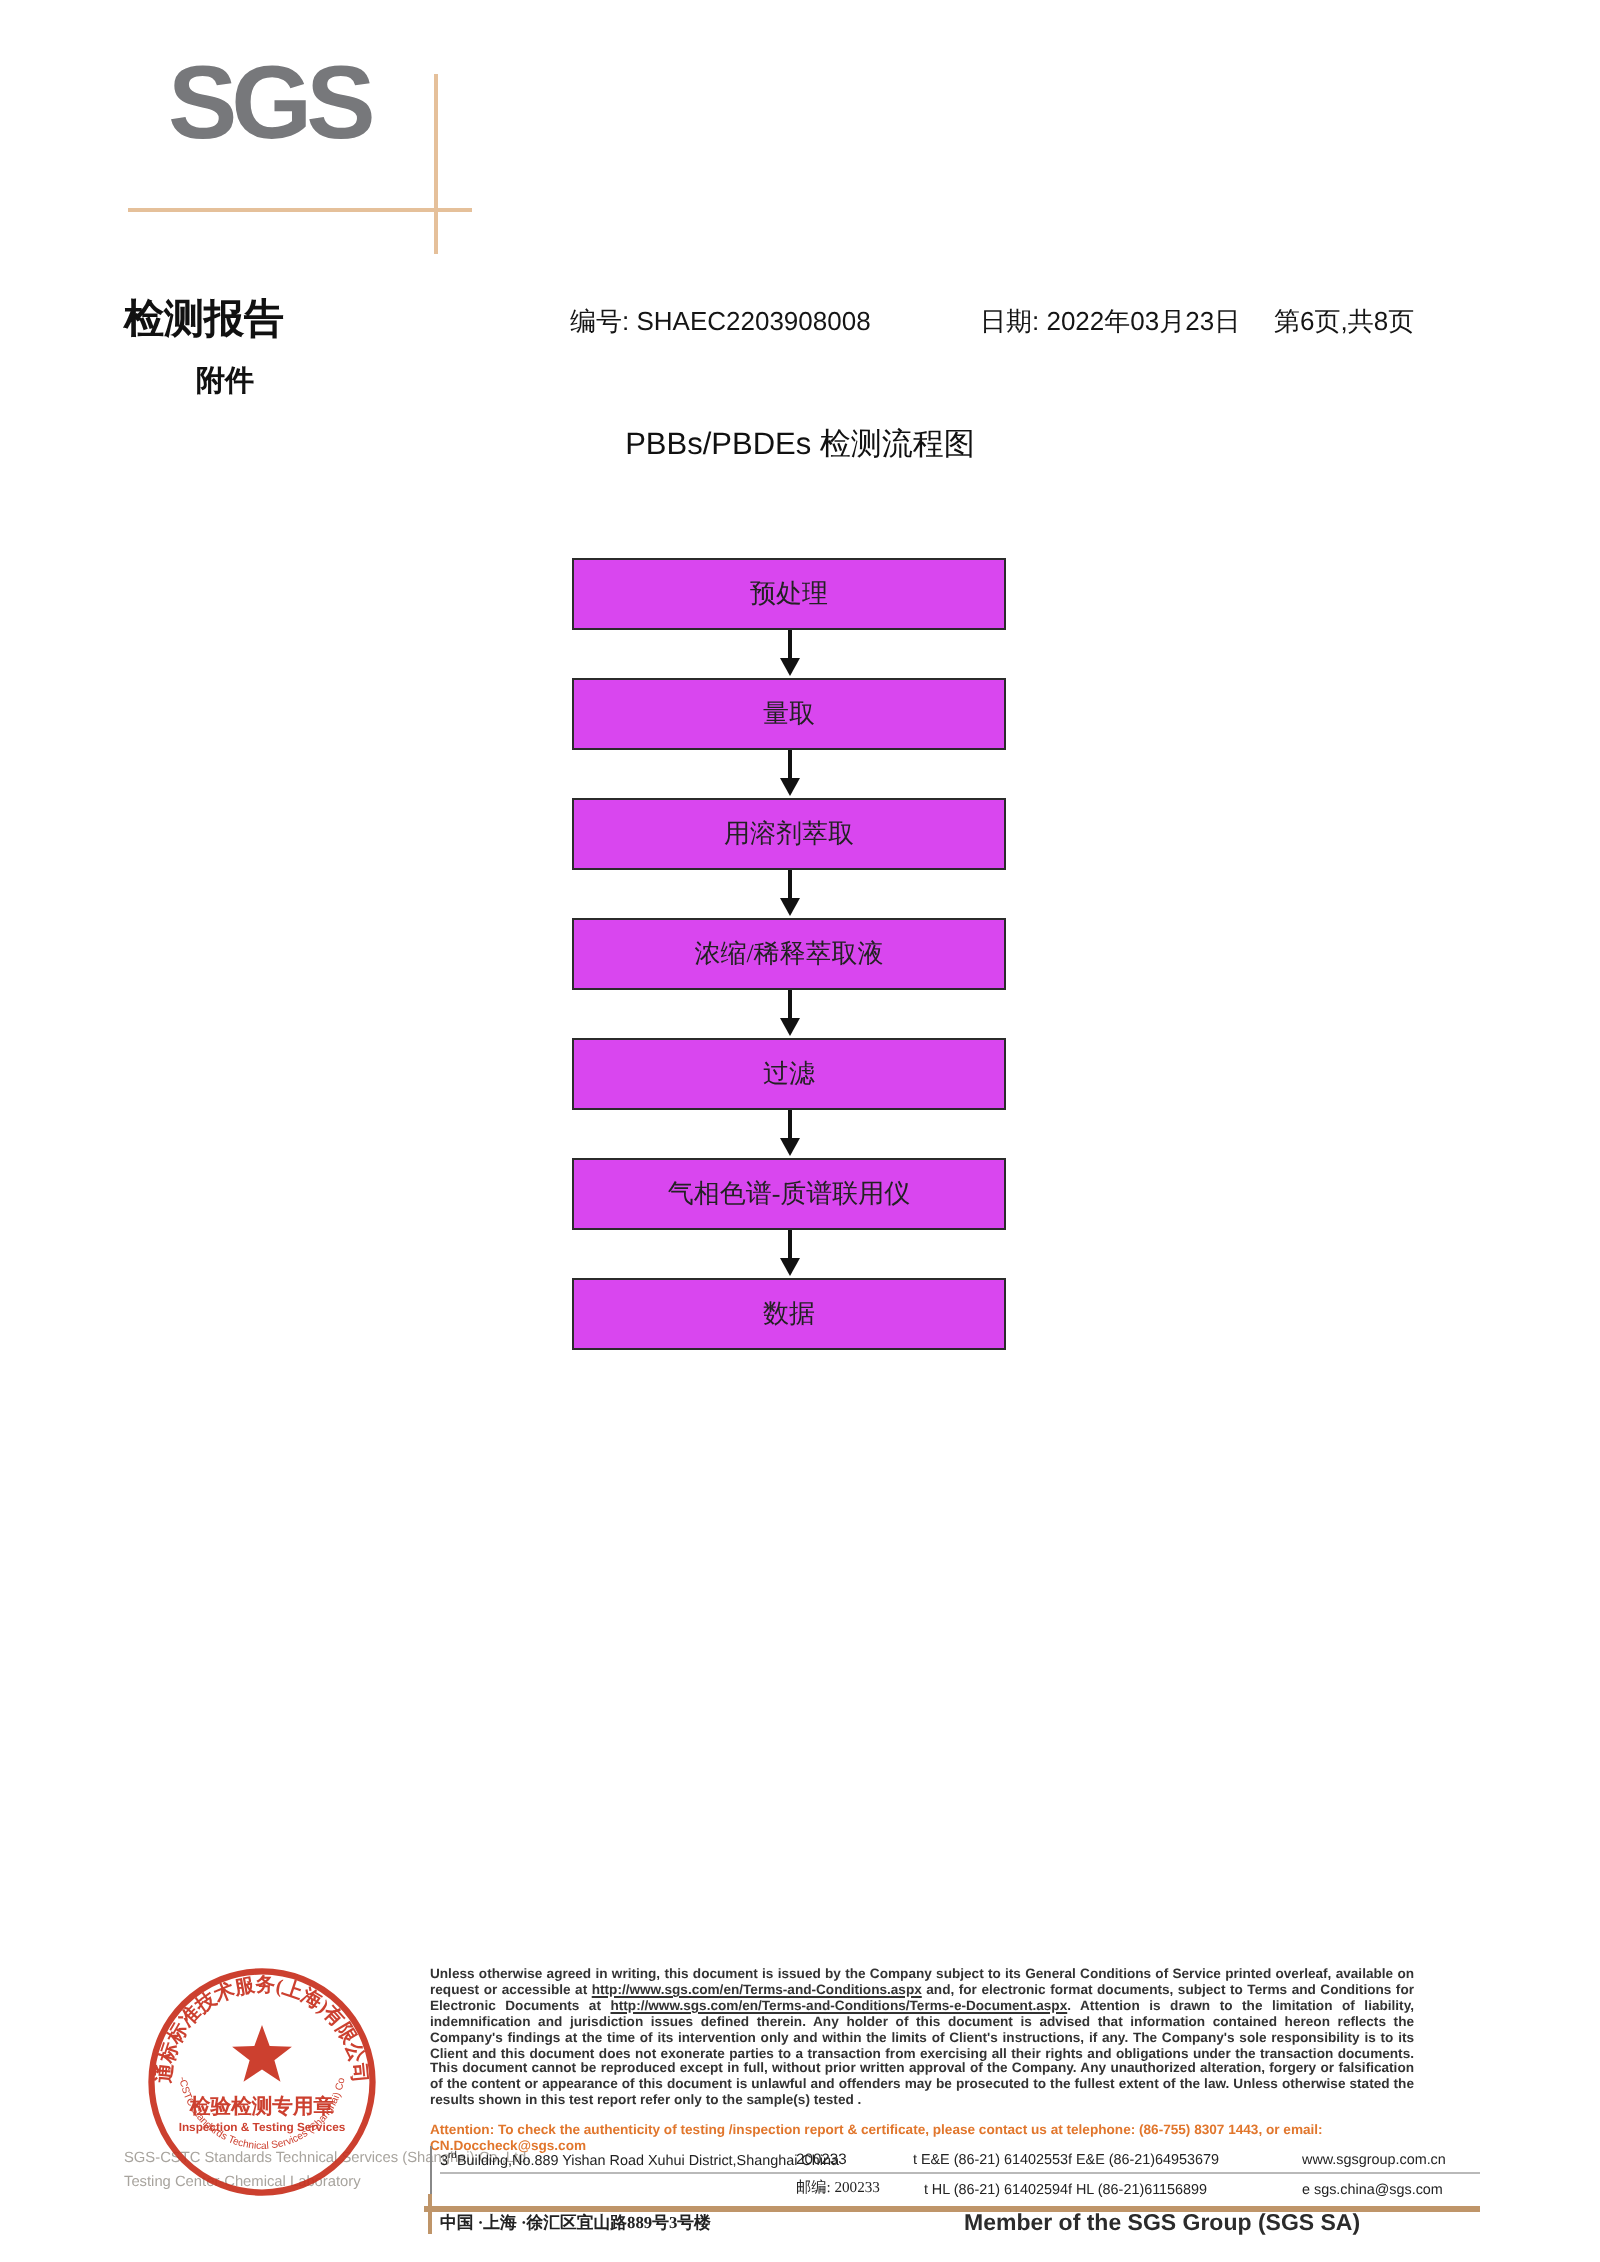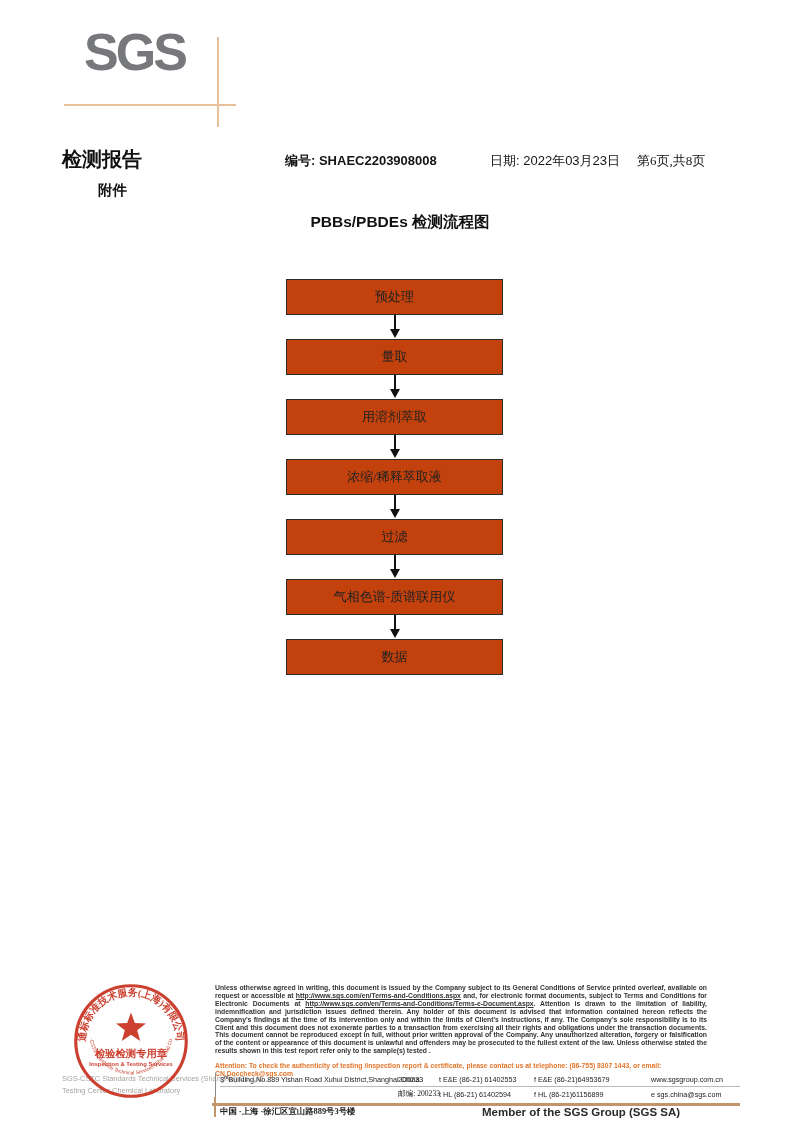--- a/index.html
+++ b/index.html
@@ -9,30 +9,30 @@
 
   
   .logo-text { position:absolute; left:84px; top:22px; font-size:52px; font-weight:bold;
                letter-spacing:-3px; color:#77787b; font-family:"Liberation Sans", sans-serif; }
   .logo-hline { position:absolute; left:64px; top:104px; width:172px; height:2px; background:#e5c09a; }
   .logo-vline { position:absolute; left:217px; top:37px; width:2px; height:90px; background:#e5c09a; }
 
   
   .report-title { position:absolute; left:62px; top:146px; font-size:20px; font-weight:bold; color:#111; }
   .hdr-item { position:absolute; top:152px; font-size:13px; color:#151515; }
-  .hdr-no   { left:285px;font-weight:bold; }
+  .hdr-no   { left:285px; }
   .hdr-date { left:490px; }
-  .hdr-page { left:637px;font-family:Liberation Serif, serif; }
+  .hdr-page { left:637px; }
   .attachment { position:absolute; left:62px; top:181px; font-size:14.5px; font-weight:bold; color:#111;padding-left:36px; }
 
   
   .fc-title { position:absolute; left:0; top:212px; width:800px; text-align:center;
-              font-size:15.5px; font-weight:bold; color:#111; }
+              font-size:15.5px; font-weight:normal; color:#111; }
   .flow { position:absolute; left:286px; top:279px; width:217px; }
-  .fc-box { width:217px; height:36px; border:1px solid #2b2b2b; background:#c2410c;
+  .fc-box { width:217px; height:36px; border:1px solid #2b2b2b; background:#d946ef;
             display:flex; align-items:center; justify-content:center;
             font-size:13px; color:#222; }
   .fc-arrow { height:24px; display:flex; flex-direction:column; align-items:center; }
   .fc-arrow .stem { width:2px; height:14px; background:#111; }
   .fc-arrow .head { width:0; height:0; border-left:5px solid transparent;
                     border-right:5px solid transparent; border-top:9px solid #111; }
 
   
   .fineprint { position:absolute; left:215px; top:984px; width:492px; font-size:6.8px;
                line-height:7.9px; font-weight:bold; color:#333; text-align:justify; }
@@ -41,21 +41,21 @@
                line-height:8px; font-weight:bold; color:#e1762c; text-align:left; }
 
   
   .addr-vline { position:absolute; left:215px; top:1073px; width:1px; height:29px; background:#888; }
   .addr { position:absolute; left:220px; top:1073px; width:520px; }
   .addr-row { display:flex; align-items:center; height:14px; white-space:nowrap; }
   .addr-row.first { border-bottom:1px solid #b9b9b9; }
   .addr-row .c1 { width:178px; font-size:7.2px; color:#222; }
   .addr-row.second .c1 { font-size:8.4px; font-weight:bold;margin-top:34px; }
   .addr-row .c2 { width:41px; font-size:7.6px; color:#222; }
-  .addr-row .c3 { width:95px; font-size:7.2px; color:#222; }
+  .addr-row .c3 { width:95px; font-size:7.2px; color:#222;text-align:right; }
   .addr-row .c4 { width:93px; font-size:7.2px; color:#222; }
   .addr-row .c5 { flex:1; font-size:7.2px; color:#222;margin-left:24px; }
   .addr sup { font-size:5px; }
 
   .bottom-tan-h { position:absolute; left:212px; top:1103px; width:528px; height:2.5px; background:#bf9569; }
   .bottom-tan-v { position:absolute; left:214px; top:1097px; width:2px; height:20px; background:#bf9569; }
   .member { position:absolute; left:482px; top:1106px; width:280px; text-align:left;
             font-size:11.5px; font-weight:600; color:#2b2b2b; }
 
   

